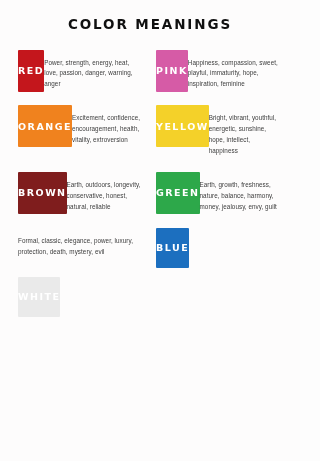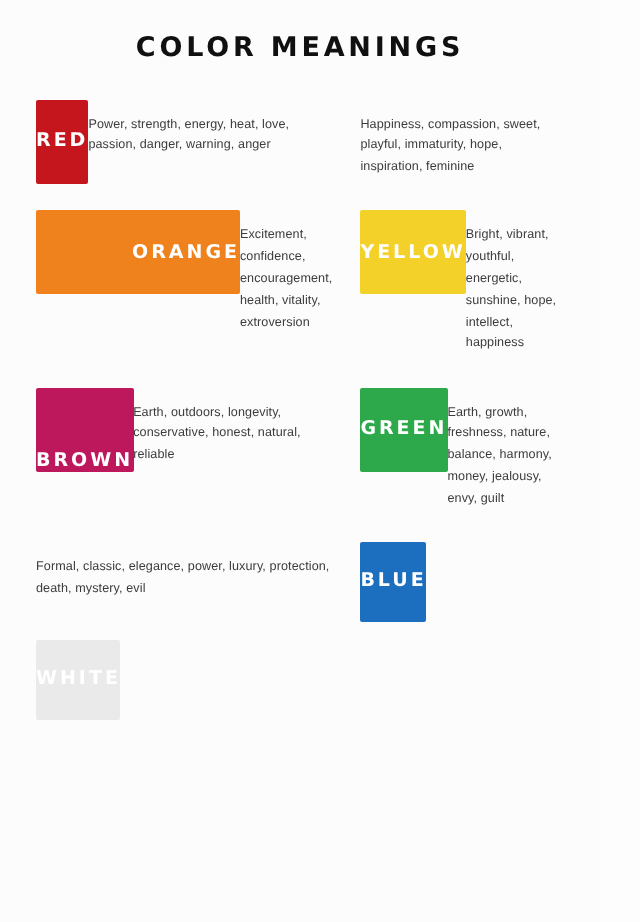--- a/index.html
+++ b/index.html
@@ -111,36 +111,39 @@
   </div>
 
   <div class="grid" id="color-grid">
       <div class="cell">
         <div class="swatch" style="background: rgb(196, 22, 28);">
           <span class="swatch-label" style="color: rgb(255, 255, 255);">RED</span>
         </div>
         <p class="desc">Power, strength, energy, heat, love, passion, danger, warning, anger</p>
       </div>
       <div class="cell">
+        <div class="swatch" style="background: rgb(214, 91, 166);">
+          <span class="swatch-label" style="color: rgb(255, 255, 255);">PINK</span>
+        </div>
         <p class="desc">Happiness, compassion, sweet, playful, immaturity, hope, inspiration, feminine</p>
       </div>
       <div class="cell">
         <div class="swatch" style="background: rgb(240, 130, 30);">
-          <span class="swatch-label" style="color: rgb(255, 255, 255); padding-left: 48px;">ORANGE</span>
+          <span class="swatch-label" style="color: rgb(255, 255, 255);">ORANGE</span>
         </div>
         <p class="desc">Excitement, confidence, encouragement, health, vitality, extroversion</p>
       </div>
       <div class="cell">
         <div class="swatch" style="background: rgb(244, 209, 41);">
           <span class="swatch-label" style="color: rgb(255, 255, 255);">YELLOW</span>
         </div>
         <p class="desc">Bright, vibrant, youthful, energetic, sunshine, hope, intellect, happiness</p>
       </div>
       <div class="cell">
-        <div class="swatch" style="background: #be185d; align-items: flex-end;">
+        <div class="swatch" style="background: #7f1d1d;">
           <span class="swatch-label" style="color: rgb(255, 255, 255);">BROWN</span>
         </div>
         <p class="desc">Earth, outdoors, longevity, conservative, honest, natural, reliable</p>
       </div>
       <div class="cell">
         <div class="swatch" style="background: rgb(45, 168, 74); justify-content: flex-end;">
           <span class="swatch-label" style="color: rgb(255, 255, 255);">GREEN</span>
         </div>
         <p class="desc">Earth, growth, freshness, nature, balance, harmony, money, jealousy, envy, guilt</p>
       </div>

